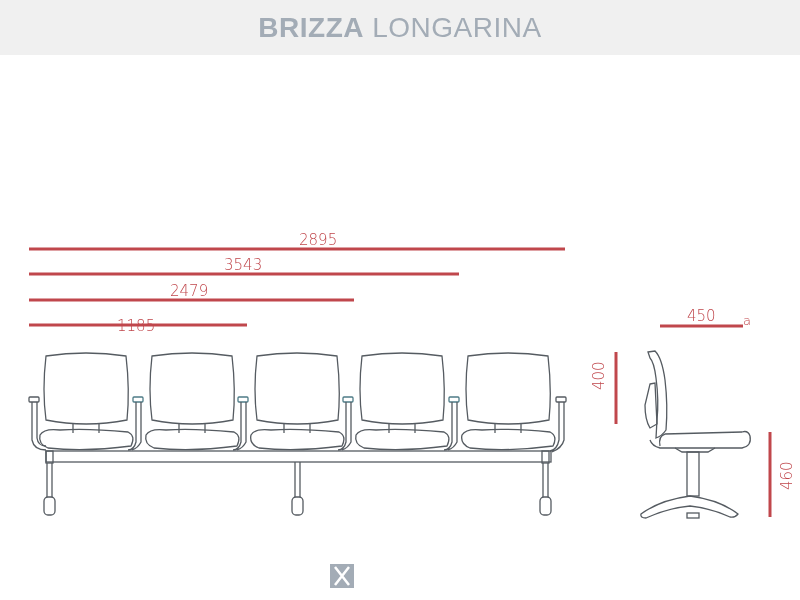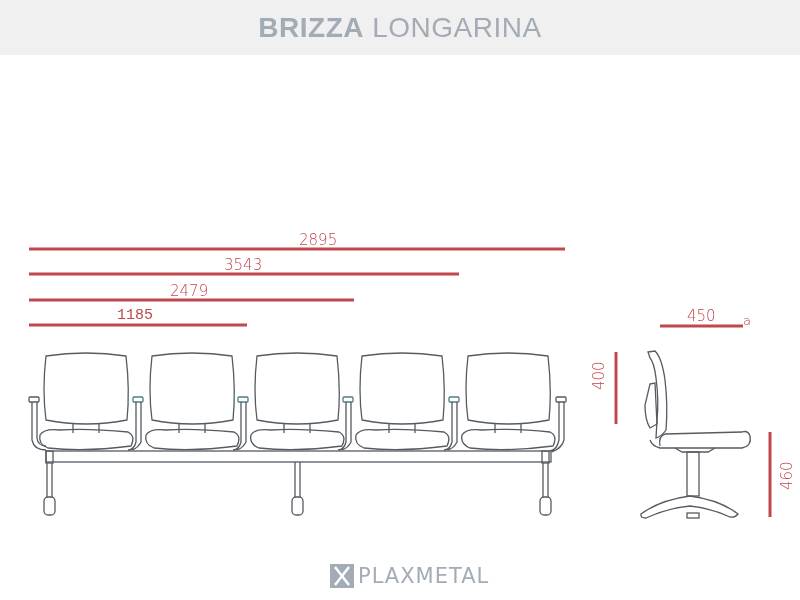--- a/index.html
+++ b/index.html
@@ -110,25 +110,24 @@
     <path d="M675 448 L682 452 L708 452 L715 448"></path>
     <rect x="687" y="452" width="12" height="44"></rect>
     <path d="M641 514 Q660 500 690 496 Q720 500 738 514 Q735 518 730 517 Q710 508 690 506 Q668 508 646 518 Q640 518 641 514 Z"></path>
     <rect x="687" y="513" width="12" height="5"></rect>
   </g>
 </svg>
 
 <div class="dimlabel" style="left:275px;top:231px;margin-left:24px;">2895</div>
 <div class="dimlabel" style="left:224px;top:256px;">3543</div>
 <div class="dimlabel" style="left:170px;top:282px;">2479</div>
-<div class="dimlabel" style="left:117px;top:307px;font-family:Liberation Mono, monospace;">1185</div>
+<div class="dimlabel" style="left:117px;top:317px;">1185</div>
 <div class="dimlabel" style="left:687px;top:307px;">450</div>
 <div class="dimlabel" style="left:743px;top:313px;font-size:13px;">a</div>
 <div class="dimlabel" style="left:590px;top:390px;transform:rotate(-90deg);transform-origin:left top;">400</div>
 <div class="dimlabel" style="left:778px;top:490px;transform:rotate(-90deg);transform-origin:left top;">460</div>
 
 <div class="logo">
   <svg width="24" height="24" viewBox="0 0 24 24" style="position:static;">
     <rect x="0" y="0" width="24" height="24" fill="#a3acb6"></rect>
     <path d="M5 3 L12 12 L5 21 M19 3 L12 12 L19 21" stroke="#ffffff" stroke-width="2.5" fill="none"></path>
   </svg>
-  <span class="logo-text">PLAXMETAL</span>
 </div>
 
 </body></html>

